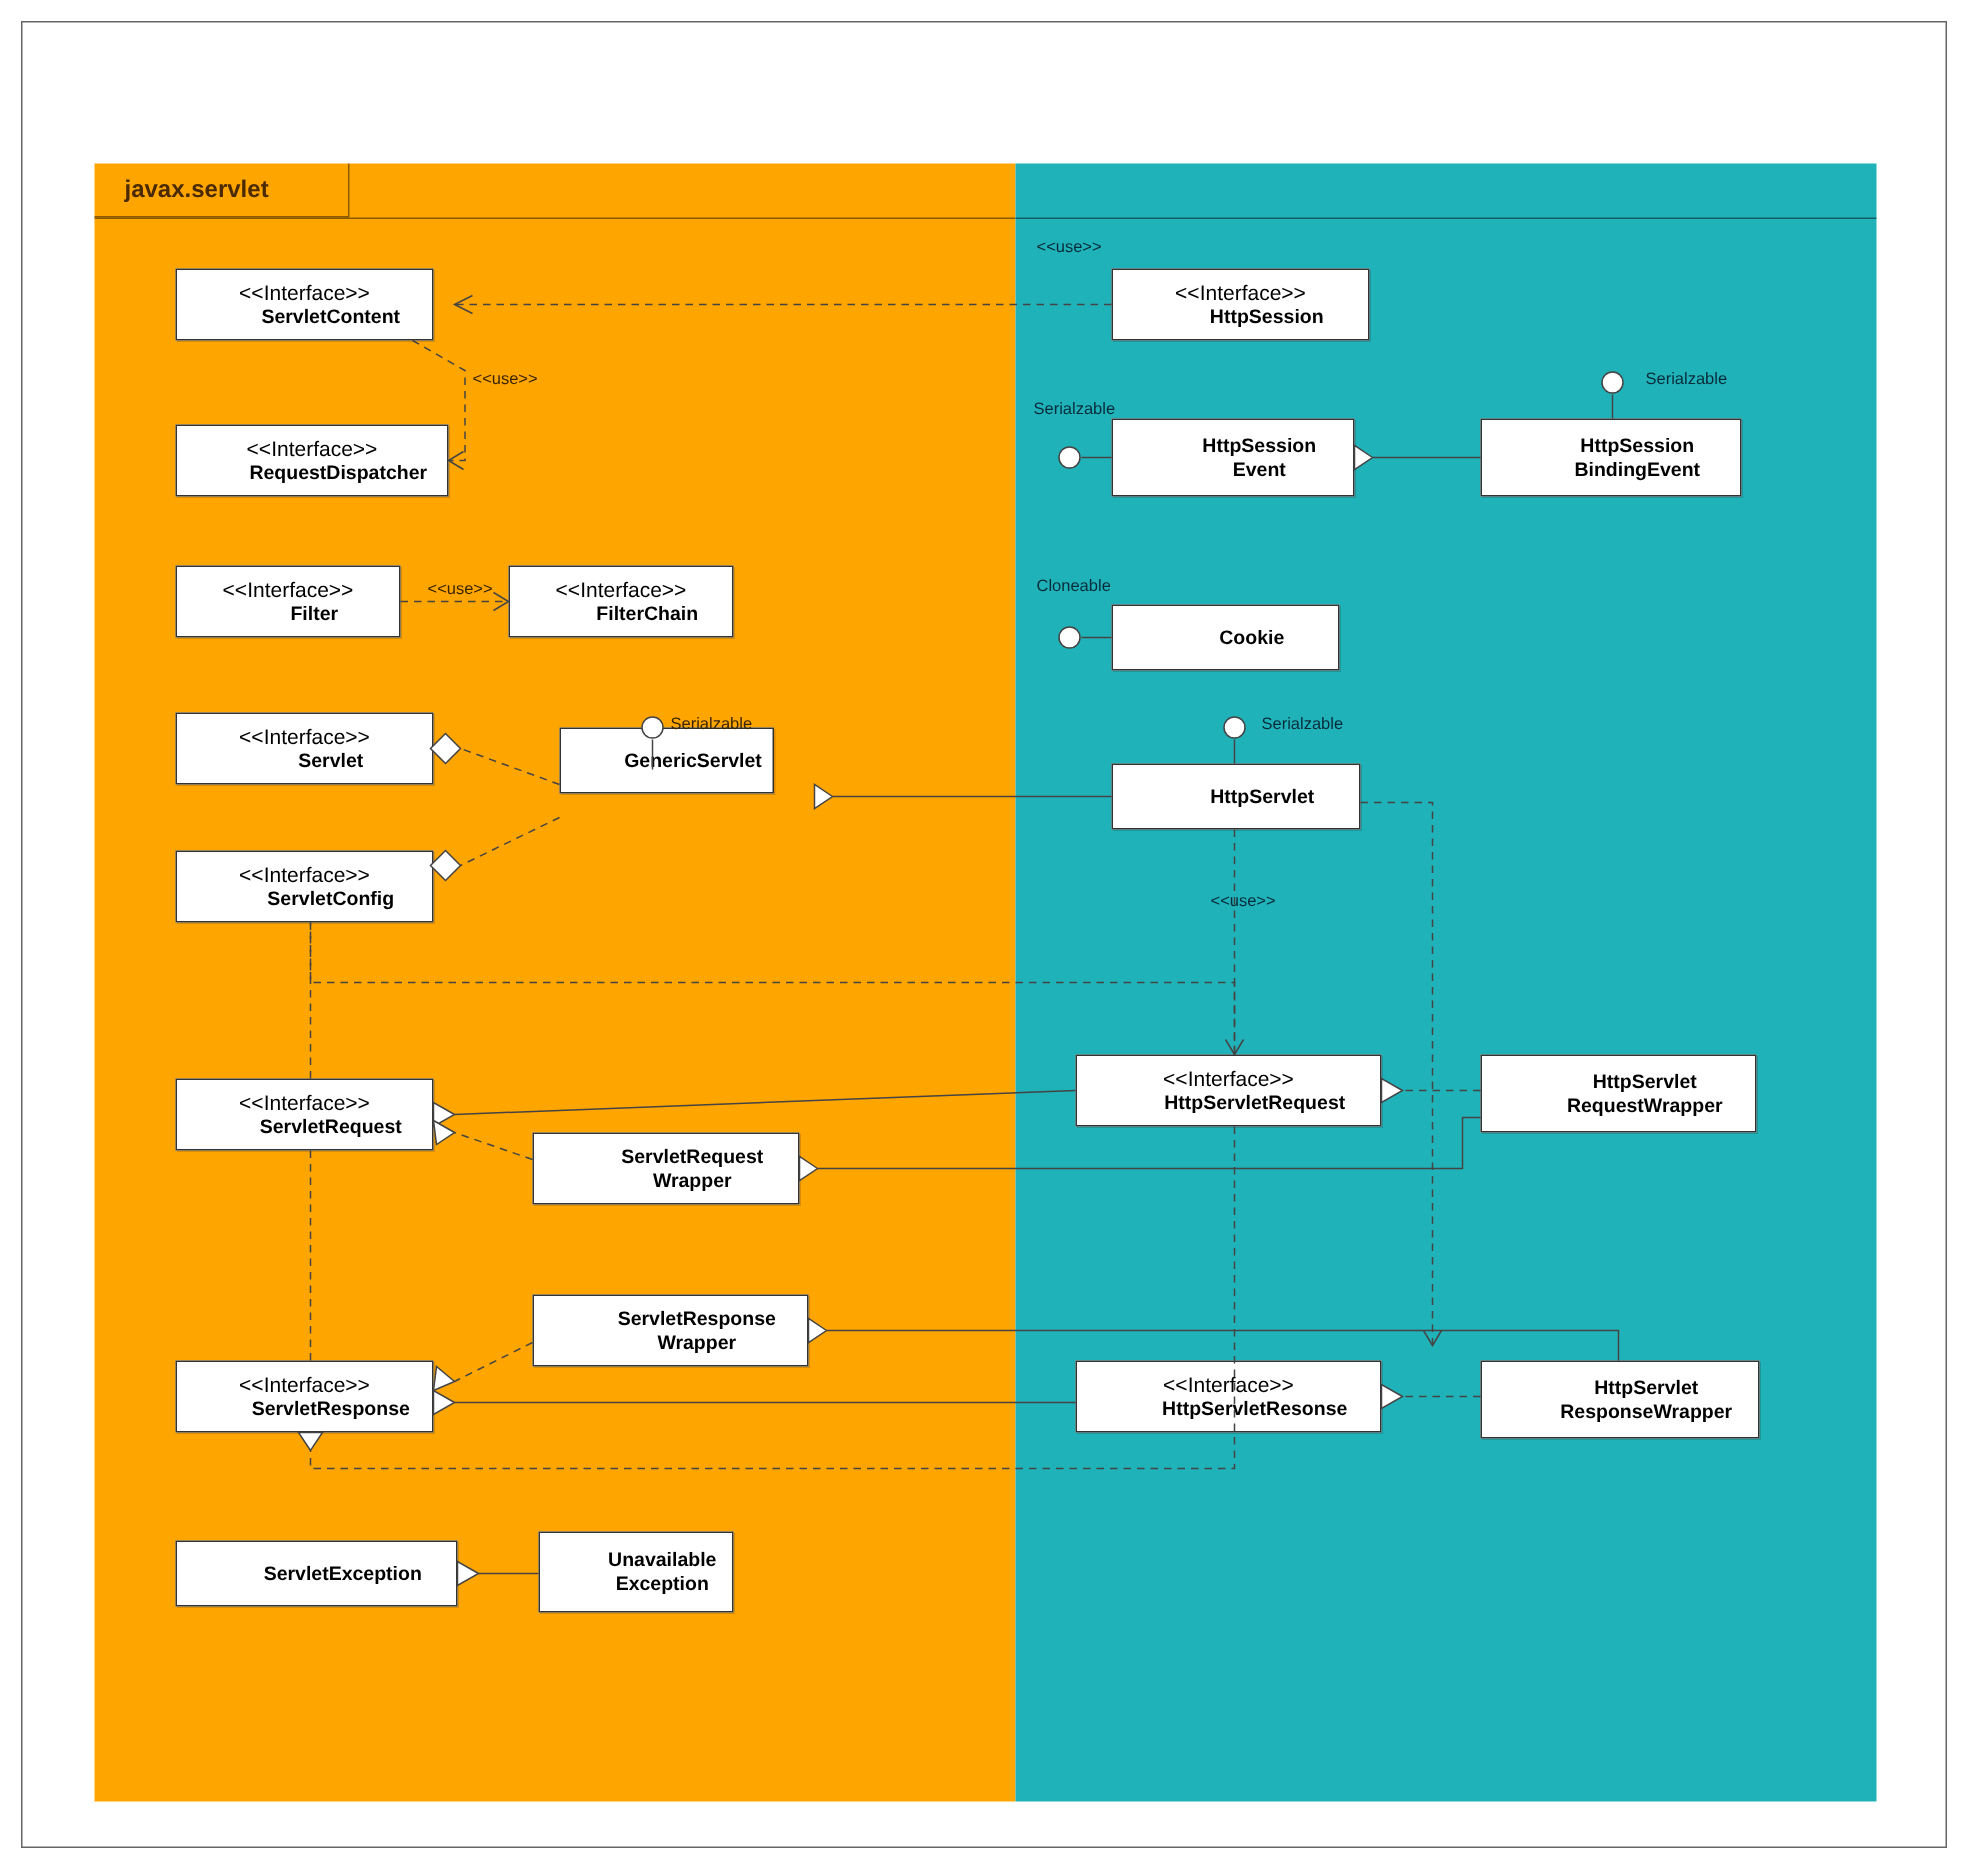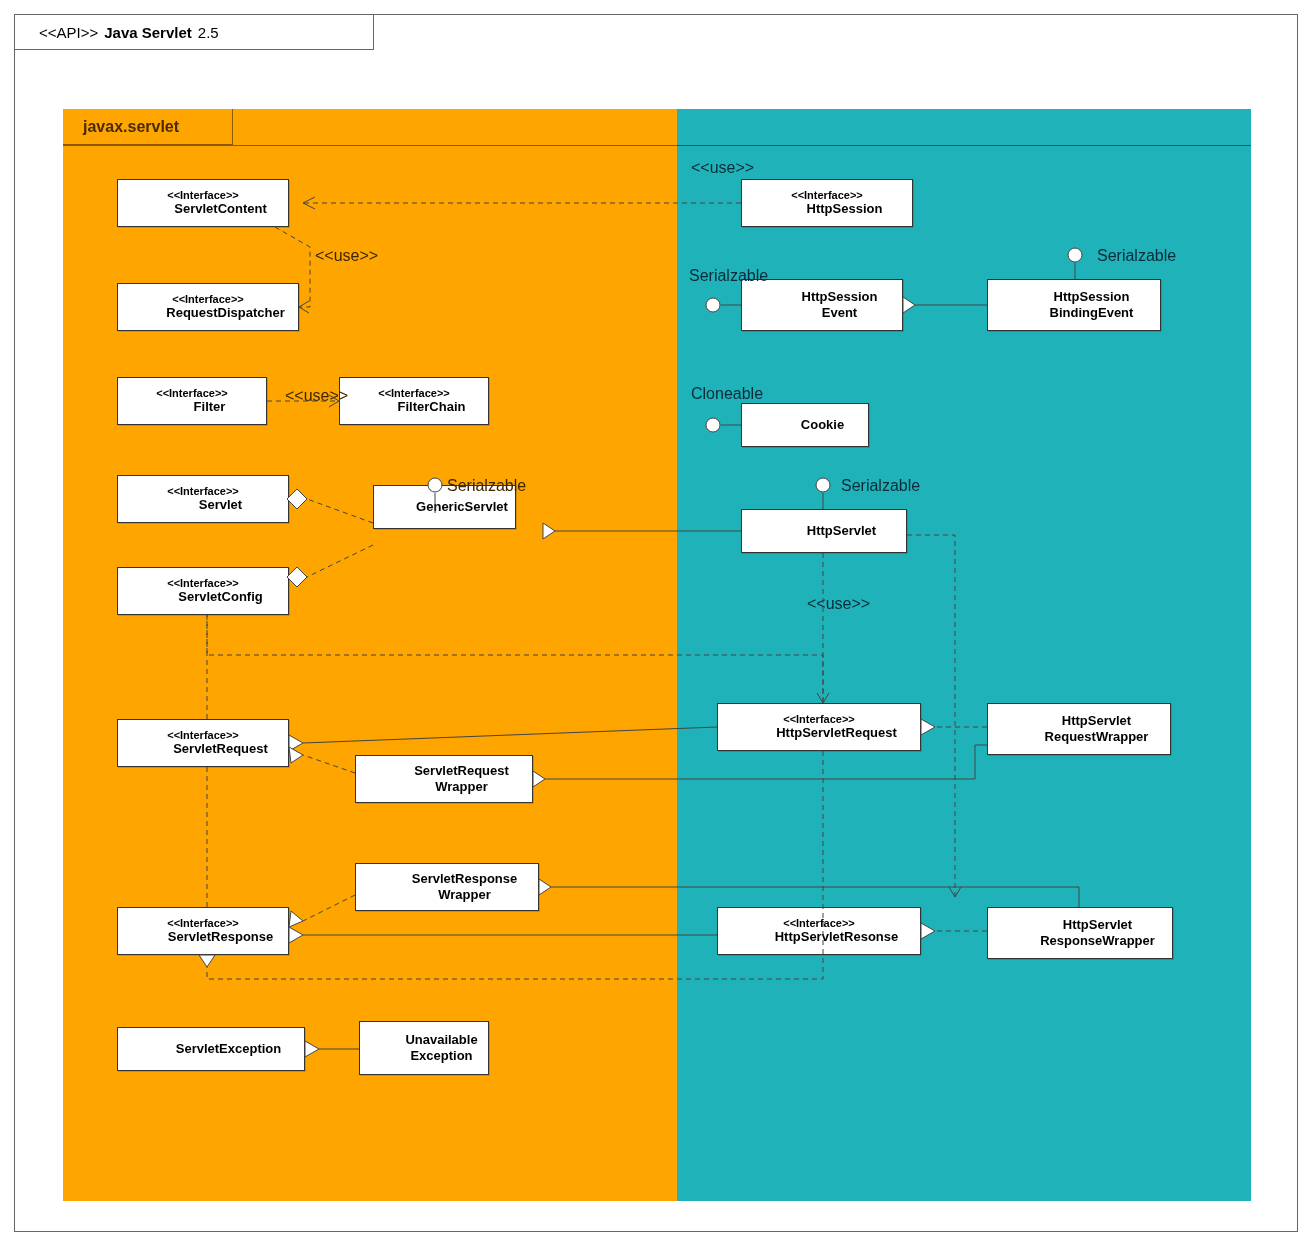--- a/index.html
+++ b/index.html
@@ -78,26 +78,26 @@
     box-shadow: 1px 1px 0 rgba(0,0,0,.15);
     display: flex;
     flex-direction: column;
     align-items: center;
     justify-content: center;
     padding: 6px 14px;
     font-size: 13px;
     box-sizing: border-box;
     text-align: center;
   }
-  .box .stereo { font-size: 11px; font-weight: bold; }
+  .box .stereo { font-size: 14px; font-weight: normal; }
   .box .name  { font-weight: bold; line-height: 1.25; margin-left: 35px; }
 
   .lbl {
     position: absolute;
-    font-size: 16px;
+    font-size: 11px;
     color: #0a2b3a;
     white-space: nowrap;
   }
   .lbl.dark { color: #3a2600; }
 
   svg.wires {
     position: absolute;
     left: 0; top: 0;
     width: 1282px;
     height: 1216px;
@@ -109,25 +109,20 @@
   .open-arrow { fill: none; stroke: #444; stroke-width: 1; }
   .lolli-stick { stroke: #444; stroke-width: 1; }
   .lolli-ball  { fill: #fff; stroke: #444; stroke-width: 1; }
 </style>
 </head>
 <body>
 
 <div class="outer">
   <div class="frame">
 
-    <div class="frame-tab">
-      <span class="api-stereo">&lt;&lt;API&gt;&gt;</span>
-      <span class="api-name">Java Servlet</span>
-      <span class="api-ver">2.5</span>
-    </div>
 
     <div class="pkg orange">
       <div class="pkg-tab">javax.servlet</div>
       <div class="pkg-rule"></div>
     </div>
     <div class="pkg teal">
       <div class="pkg-rule"></div>
     </div>
 
     <div id="boxes">
@@ -181,21 +176,21 @@
         <div class="box" style="left: 726px; top: 164px; width: 172px; height: 48px;">
           <div class="stereo">&lt;&lt;Interface&gt;&gt;</div>
           <div class="name">HttpSession</div>
         </div>
         <div class="box" style="left: 726px; top: 264px; width: 162px; height: 52px;">
           <div class="name">HttpSession<br>Event</div>
         </div>
         <div class="box" style="left: 972px; top: 264px; width: 174px; height: 52px;">
           <div class="name">HttpSession<br>BindingEvent</div>
         </div>
-        <div class="box" style="left: 726px; top: 388px; width: 128px; height: 44px;">
+        <div class="box" style="left: 726px; top: 388px; width: 152px; height: 44px;">
           <div class="name">Cookie</div>
         </div>
         <div class="box" style="left: 726px; top: 494px; width: 166px; height: 44px;">
           <div class="name">HttpServlet</div>
         </div>
         <div class="box" style="left: 702px; top: 688px; width: 204px; height: 48px;">
           <div class="stereo">&lt;&lt;Interface&gt;&gt;</div>
           <div class="name">HttpServletRequest</div>
         </div>
         <div class="box" style="left: 972px; top: 688px; width: 184px; height: 52px;">

